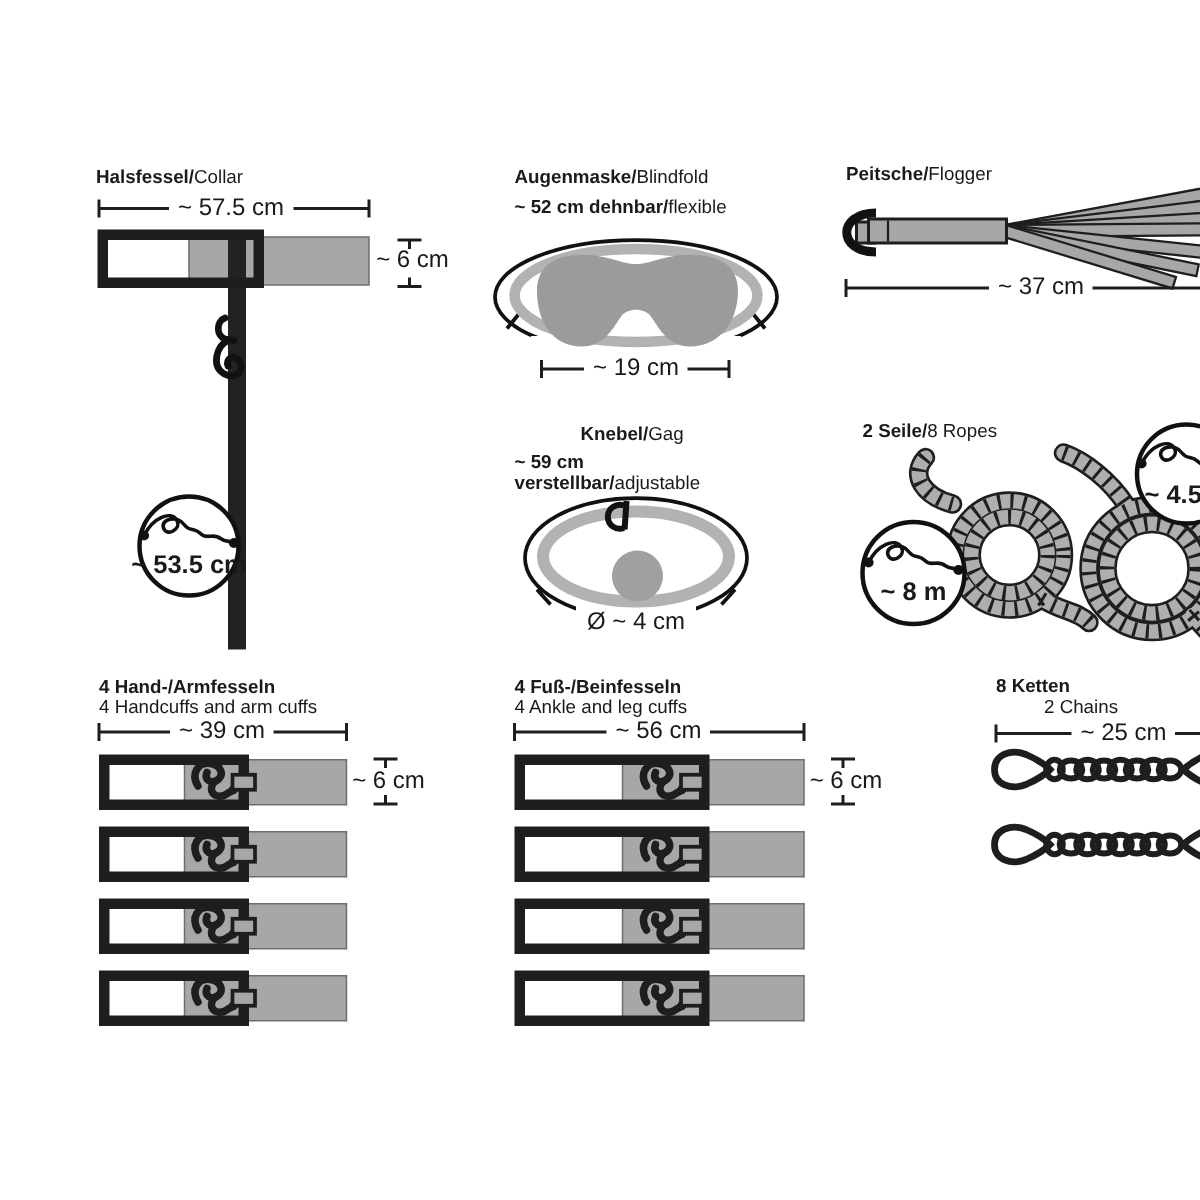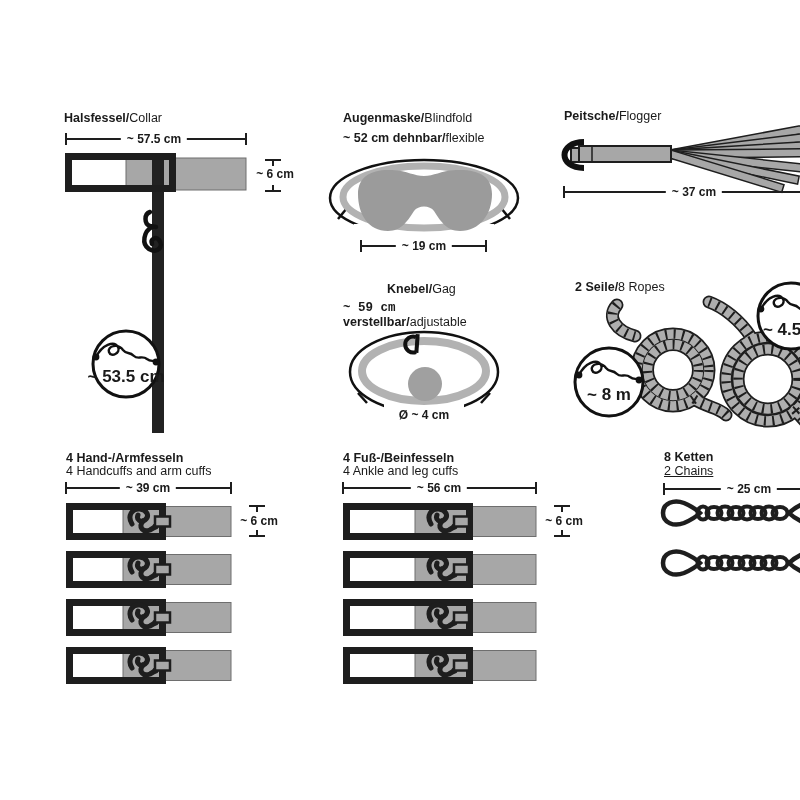--- a/index.html
+++ b/index.html
@@ -2,21 +2,21 @@
 <html><head>
 <meta charset="utf-8">
 <style>
   html,body{margin:0;padding:0;background:#fff;}
   #canvas{position:relative;width:800px;height:800px;background:#ffffff;overflow:hidden;
           font-family:"Liberation Sans",sans-serif;color:#1a1a1a;margin-left:46px;}
   #shapes{position:absolute;left:0;top:0;}
   .txt{position:absolute;white-space:nowrap;line-height:13px;font-size:12.5px;}
   .b{font-weight:700;}
   .n{font-weight:400;}
-  .dim{position:absolute;white-space:nowrap;font-weight:700;font-size:12px;line-height:14px;
+  .dim{position:absolute;white-space:nowrap;font-weight:400;font-size:16px;line-height:14px;
        background:#fff;padding:0 6px;transform:translateX(-50%);}
   .dim.nobg{background:transparent;padding:0;}
   .callout-txt{position:absolute;white-space:nowrap;font-weight:700;font-size:17px;line-height:12px;
        transform:translateX(-50%);}
 </style>
 </head>
 <body>
 
 <div id="canvas">
 
@@ -248,35 +248,35 @@
 <div class="callout-txt" style="left:80px;top:371px;">~ 53.5 cm</div>
 
 <div class="txt" style="left:297px;top:112px;"><span class="b">Augenmaske</span><span class="b">/</span><span class="n">Blindfold</span></div>
 <div class="txt" style="left:297px;top:132px;"><span class="b">~ 52 cm dehnbar</span><span class="b">/</span><span class="n">flexible</span></div>
 <div class="dim" style="left:378px;top:239px;">~ 19 cm</div>
 
 <div class="txt" style="left:518px;top:110px;"><span class="b">Peitsche</span><span class="b">/</span><span class="n">Flogger</span></div>
 <div class="dim" style="left:648px;top:185px;">~ 37 cm</div>
 
 <div class="txt" style="left:297px;top:283px;padding-left:44px;"><span class="b">Knebel</span><span class="b">/</span><span class="n">Gag</span></div>
-<div class="txt b" style="left:297px;top:302px;font-family:Liberation Mono, monospace;">~ 59 cm</div>
+<div class="txt b" style="left:297px;top:302px;">~ 59 cm</div>
 <div class="txt" style="left:297px;top:316px;"><span class="b">verstellbar</span><span class="b">/</span><span class="n">adjustable</span></div>
 <div class="dim nobg" style="left:378px;top:408px;">Ø ~ 4 cm</div>
 
 <div class="txt" style="left:529px;top:281px;"><span class="b">2 Seile</span><span class="b">/</span><span class="n">8 Ropes</span></div>
 <div class="callout-txt" style="left:563px;top:389px;">~ 8 m</div>
 <div class="callout-txt" style="left:746px;top:324px;">~ 4.5 m</div>
 
 <div class="txt b" style="left:20px;top:452px;">4 Hand-/Armfesseln</div>
 <div class="txt n" style="left:20px;top:465px;">4 Handcuffs and arm cuffs</div>
 <div class="dim" style="left:102px;top:481px;">~ 39 cm</div>
 <div class="dim nobg" style="left:213px;top:514px;">~ 6 cm</div>
 
 <div class="txt b" style="left:297px;top:452px;">4 Fuß-/Beinfesseln</div>
 <div class="txt n" style="left:297px;top:465px;">4 Ankle and leg cuffs</div>
 <div class="dim" style="left:393px;top:481px;">~ 56 cm</div>
 <div class="dim nobg" style="left:518px;top:514px;">~ 6 cm</div>
 
 <div class="txt b" style="left:618px;top:451px;">8 Ketten</div>
-<div class="txt n" style="left:618px;top:465px;text-decoration:underline;">2 Chains</div>
+<div class="txt n" style="left:650px;top:465px;">2 Chains</div>
 <div class="dim" style="left:703px;top:482px;">~ 25 cm</div>
 
 </div>
 
 </body></html>

